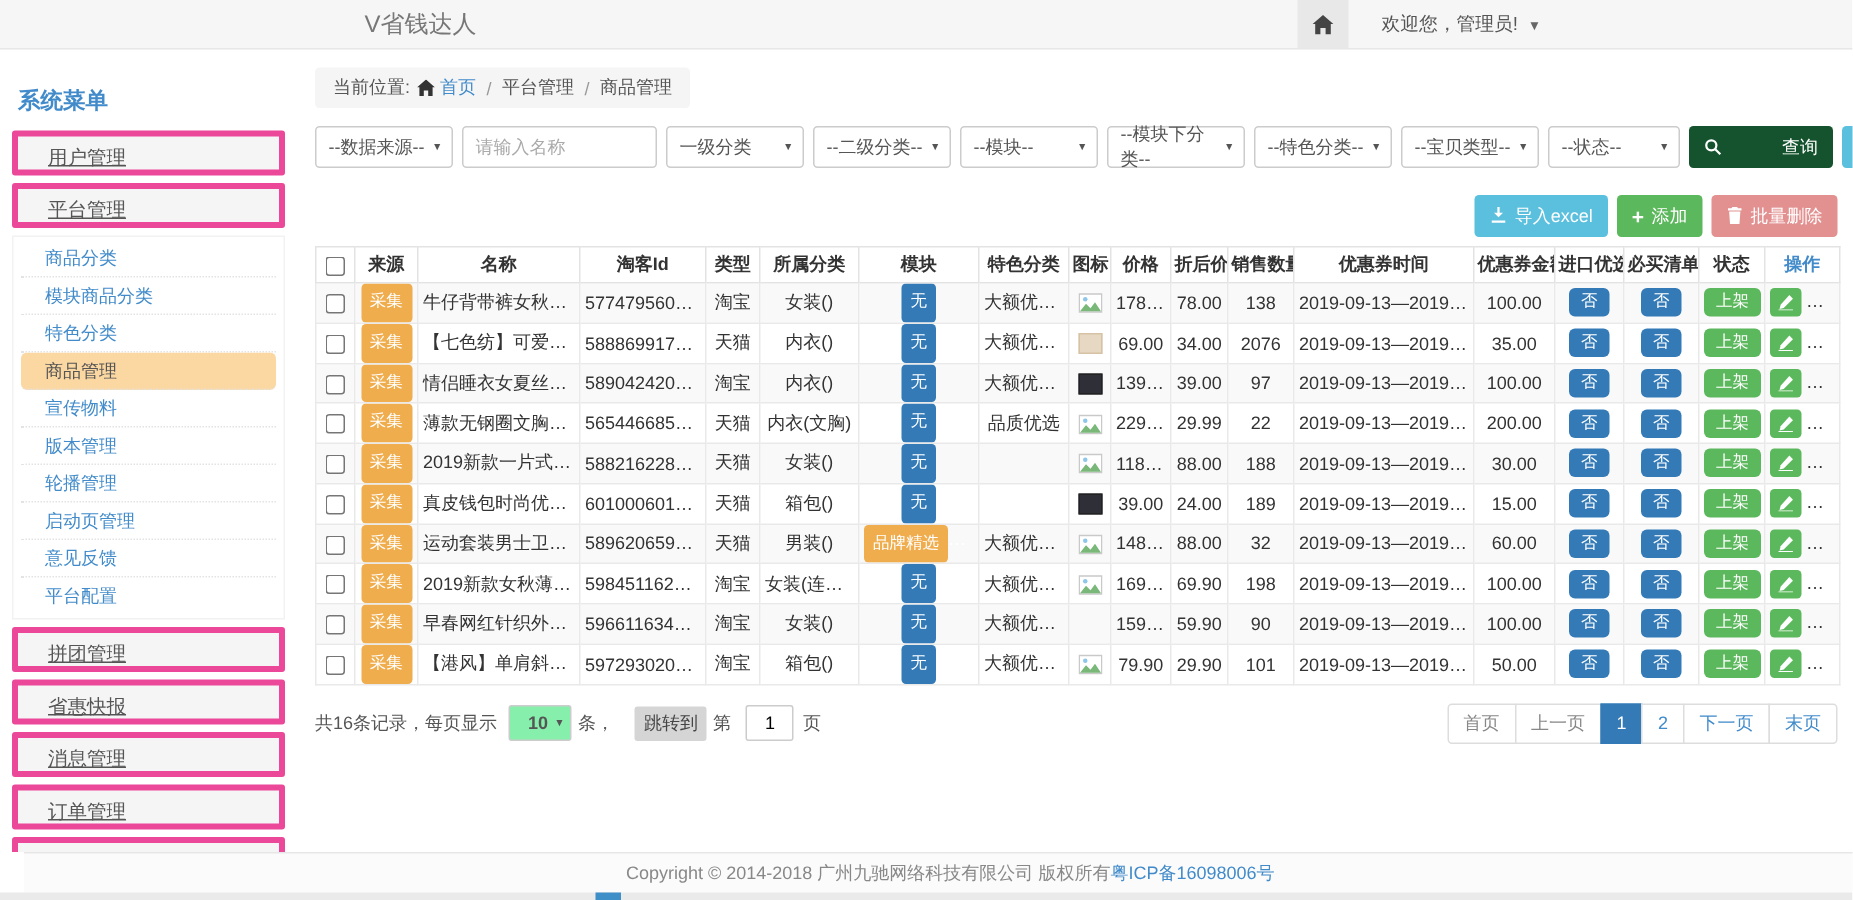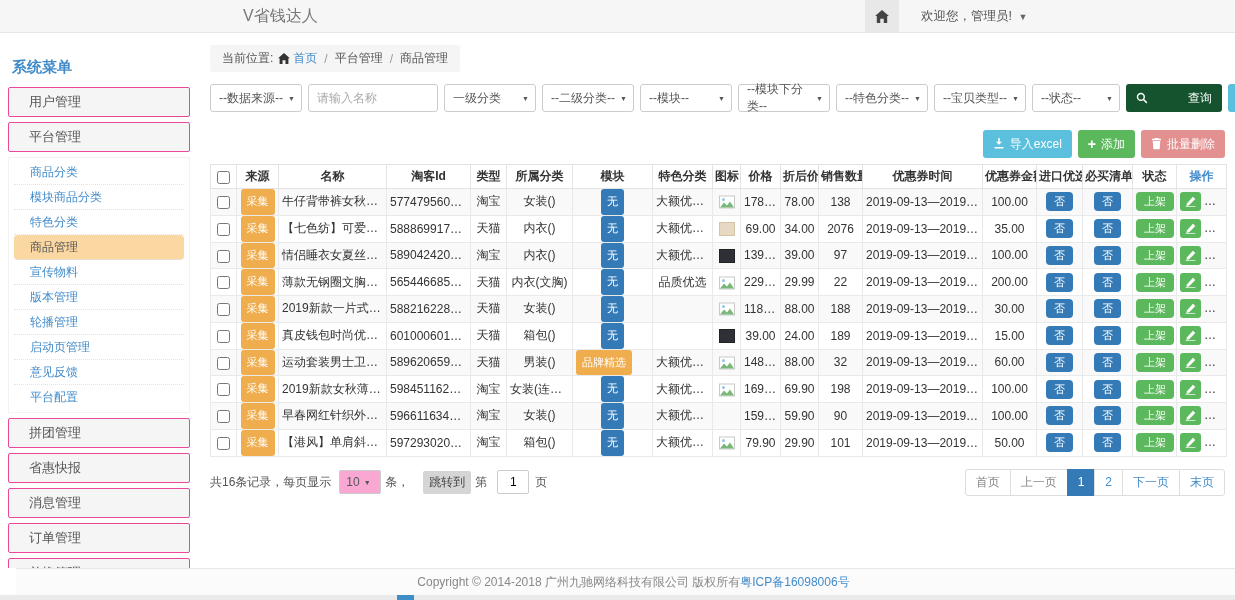--- a/index.html
+++ b/index.html
@@ -11,21 +11,21 @@
   
   .topbar { position:absolute; top:0; left:0; width:1235px; height:33px; background:#f6f6f6; border-bottom:1px solid #e7e7e7; display:flex; align-items:center; }
   .brand { margin-left:243px; font-size:16px; color:#777; }
   .top-right { position:absolute; right:0; top:0; height:32px; display:flex; align-items:center; width:370px; }
   .home-box { width:34px; height:32px; background:#e8e8e8; display:flex; align-items:center; justify-content:center; cursor:pointer; }
   .welcome { margin-left:22px; color:#555; font-size:12.5px; cursor:pointer; }
   .welcome .caret { font-size:9px; color:#666; margin-left:3px; }
   
   .sidebar { position:absolute; left:8px; top:52px; width:182px; height:516px; overflow:hidden; }
   .menu-title { color:#428bca; font-weight:bold; font-size:15px; padding:6px 2px 10px 4px; }
-  .menu-item { height:30px; line-height:28px; background:#f5f5f5; border:1px solid #ec4899; border-radius:2px; margin-bottom:5px; padding-left:20px; color:#555; font-size:13px; cursor:pointer; }
+  .menu-item { height:30px; line-height:28px; background:#f5f5f5; border:4px solid #ec4899; border-radius:2px; margin-bottom:5px; padding-left:20px; color:#555; font-size:13px; cursor:pointer;text-decoration:underline; }
   .submenu { background:#fff; border:1px solid #f2f2f2; margin-bottom:5px; padding:2px 5px; }
   .submenu-item { height:25px; line-height:25px; padding-left:16px; color:#428bca; border-bottom:1px dotted #e3e3e3; font-size:12px; cursor:pointer; }
   .submenu-item:last-child { border-bottom:none; }
   .submenu-item.active { background:#fbd8a2; border-radius:4px; color:#555; }
   
   .content { position:absolute; left:210px; top:45px; width:1015px; }
   .breadcrumb { display:inline-flex; align-items:center; height:27px; background:#f5f5f5; border-radius:3px; padding:0 12px; color:#555; }
   .breadcrumb a { color:#428bca; text-decoration:none; margin-left:3px; cursor:pointer; }
   .crumb-sep { color:#999; margin:0 7px; }
   .breadcrumb svg { margin-left:5px; }
@@ -57,21 +57,21 @@
   .opbtn { display:inline-flex; align-items:center; justify-content:center; width:21px; height:19px; border-radius:3px; cursor:pointer; vertical-align:middle; }
   .op-edit { background:#5cb85c; margin-right:3px; }
   .op-del { background:#d9534f; }
   .thumb { display:inline-block; width:16px; height:14px; vertical-align:middle; }
   .thumb-beige { background:#e6d8c2; border:1px solid #d6c3a5; }
   .thumb-dark { background:#2f2f38; border:1px solid #222; }
   .grid input[type=checkbox] { width:13px; height:13px; margin:0; vertical-align:middle; }
   
   .pager-row { margin-top:12px; display:flex; align-items:center; font-size:12px; color:#555; }
   .pager-row > span { margin-right:4px; }
-  .mini-select { display:inline-flex; align-items:center; justify-content:flex-start; width:42px; height:24px; border:1px solid #ccc; border-radius:2px; background:#f9a8d4; padding:0 4px 0 6px; margin:0 4px; cursor:pointer; }
+  .mini-select { display:inline-flex; align-items:center; justify-content:flex-end; width:42px; height:24px; border:1px solid #ccc; border-radius:2px; background:#86efac; padding:0 4px 0 6px; margin:0 4px; cursor:pointer;font-weight:bold; }
   .jump-chip { background:#d5d5d5; padding:3px 6px; border-radius:2px; margin:0 6px 0 10px; color:#444; cursor:pointer; }
   .jump-input { width:32px; height:24px; border:1px solid #ccc; border-radius:2px; text-align:center; margin:0 6px; font:12px "Liberation Sans",sans-serif; }
   .pager { margin-left:auto; display:flex; }
   .pg { height:27px; line-height:25px; padding:0 10px; border:1px solid #ddd; background:#fff; margin-left:-1px; color:#428bca; cursor:pointer; }
   .pg.disabled { color:#888; }
   .pg.active { background:#337ab7; color:#fff; border-color:#337ab7; }
   .pg:first-child { border-radius:3px 0 0 3px; margin-left:0; }
   .pg:last-child { border-radius:0 3px 3px 0; }
   
   .footer { position:absolute; left:16px; top:568px; width:1235px; height:27px; background:#fbfbfb; border-top:1px solid #e7e7e7; text-align:center; line-height:27px; color:#888; }

